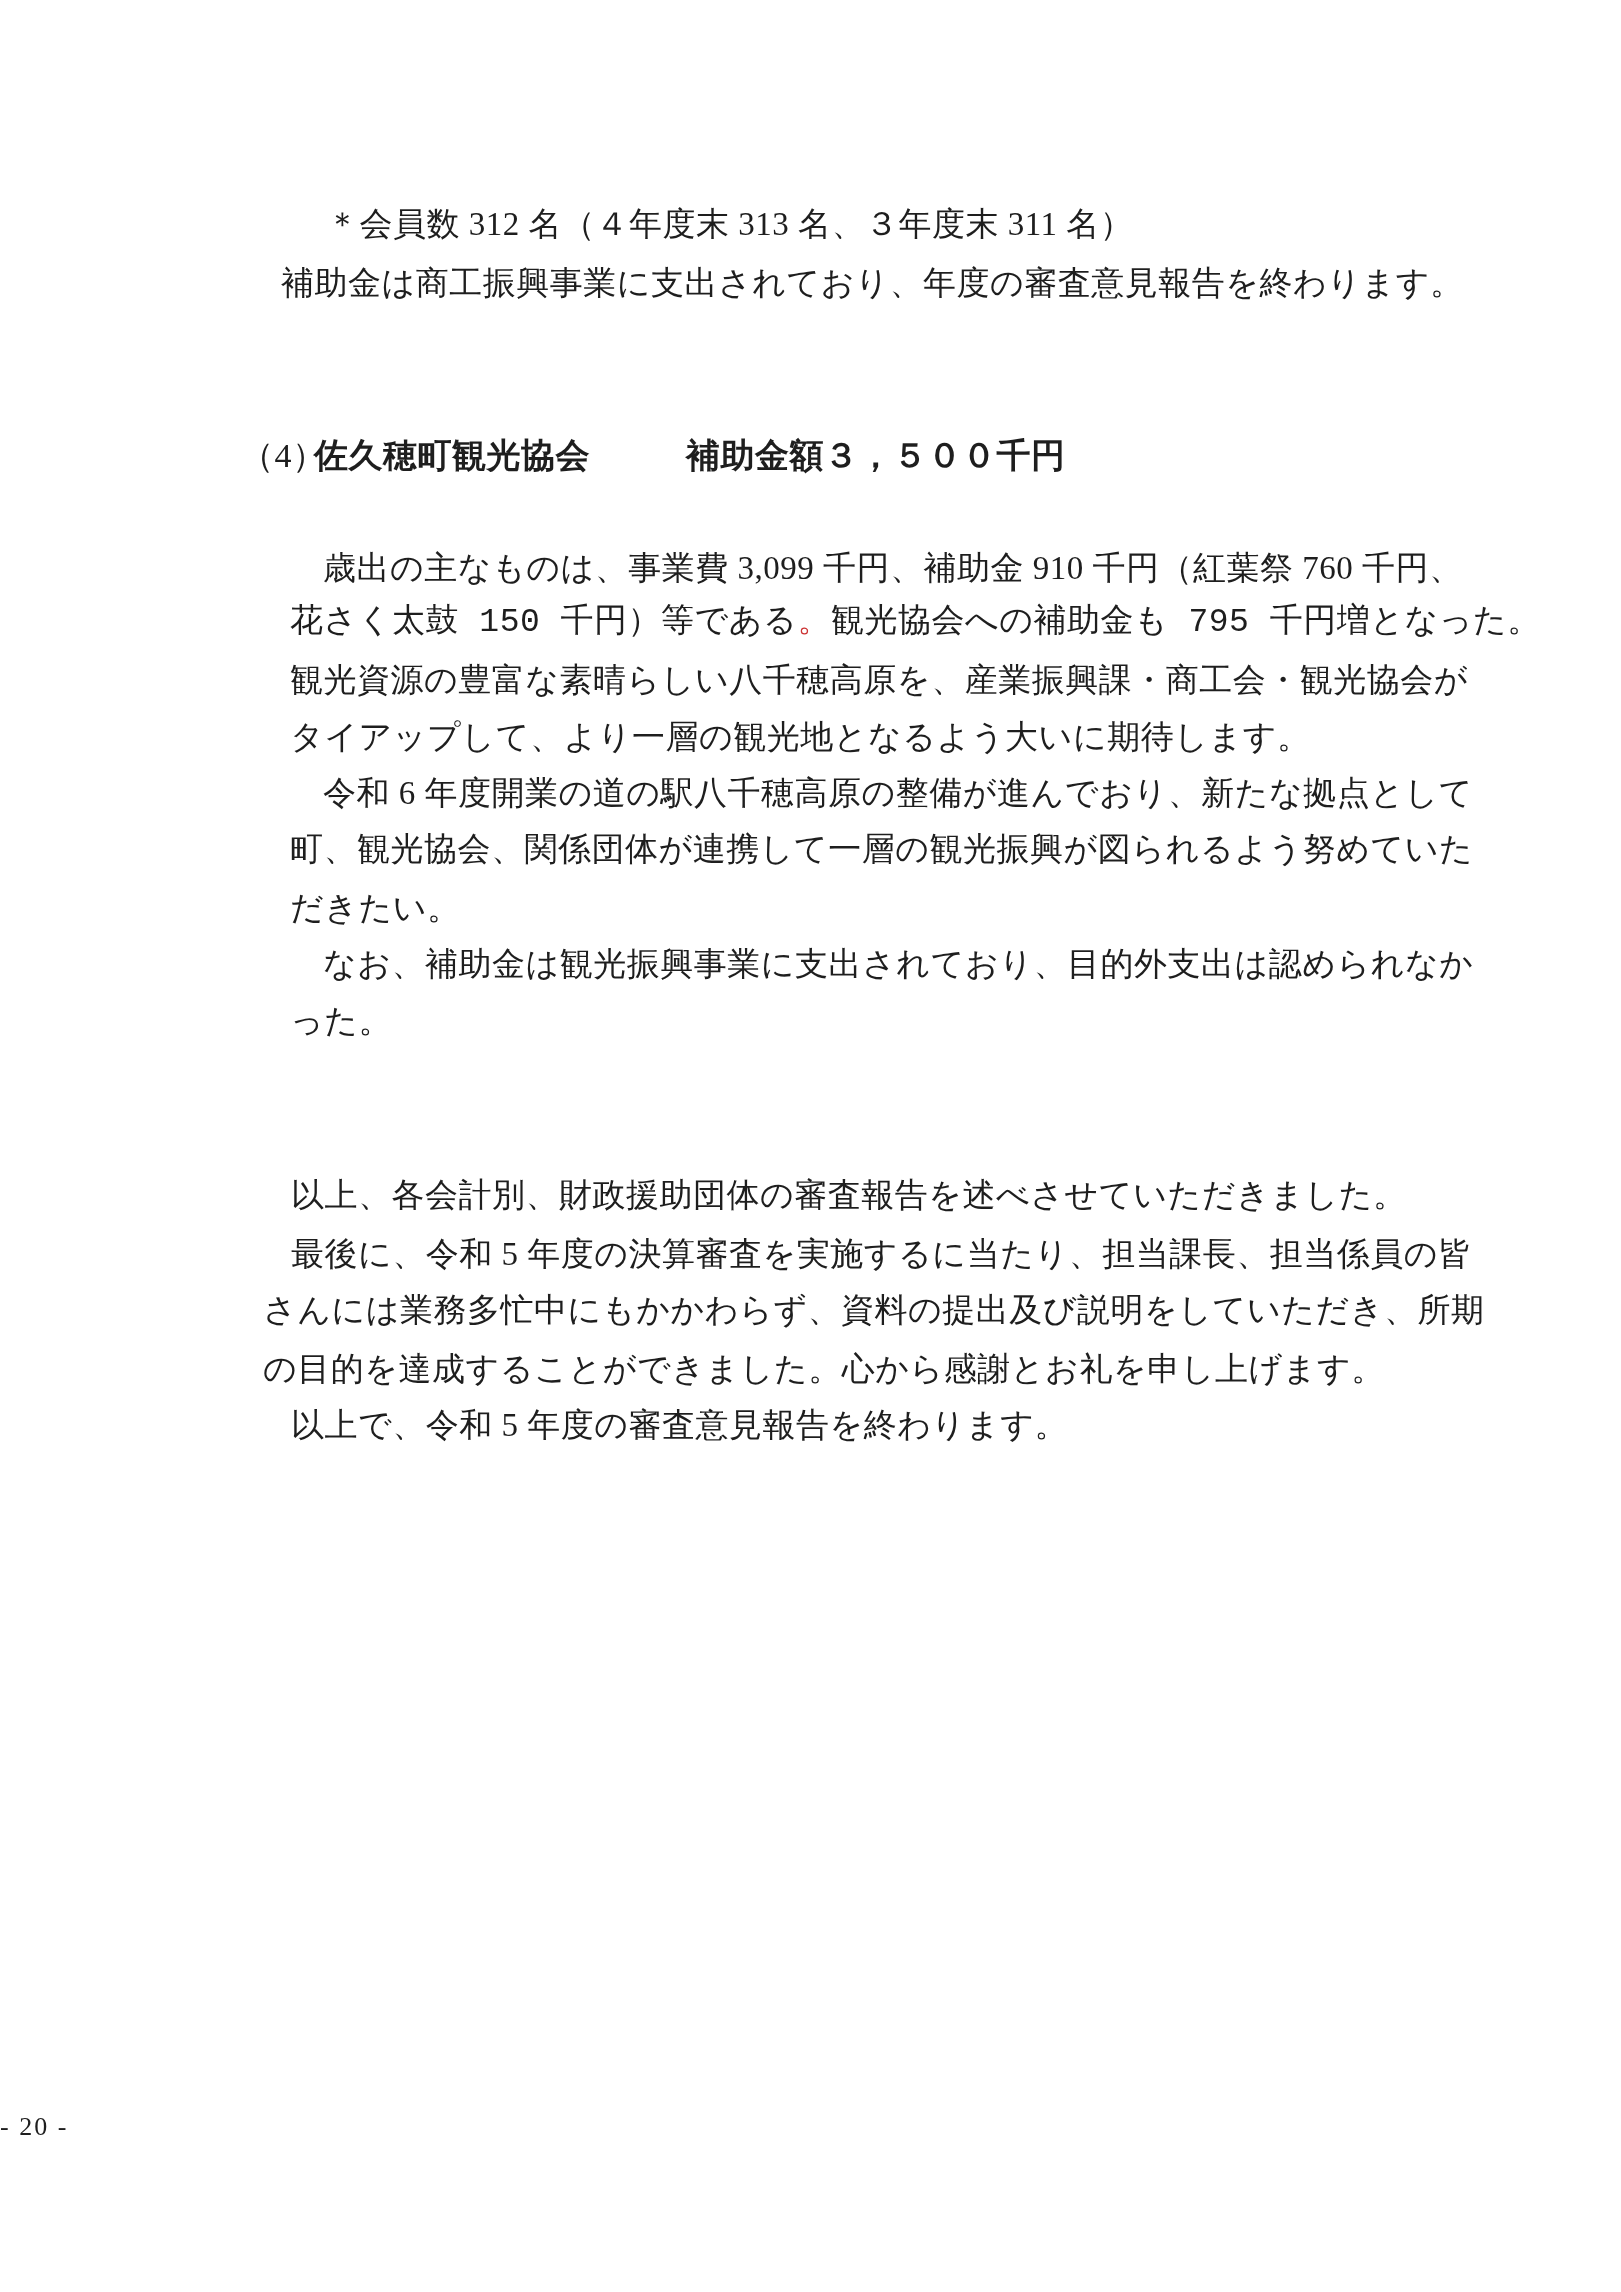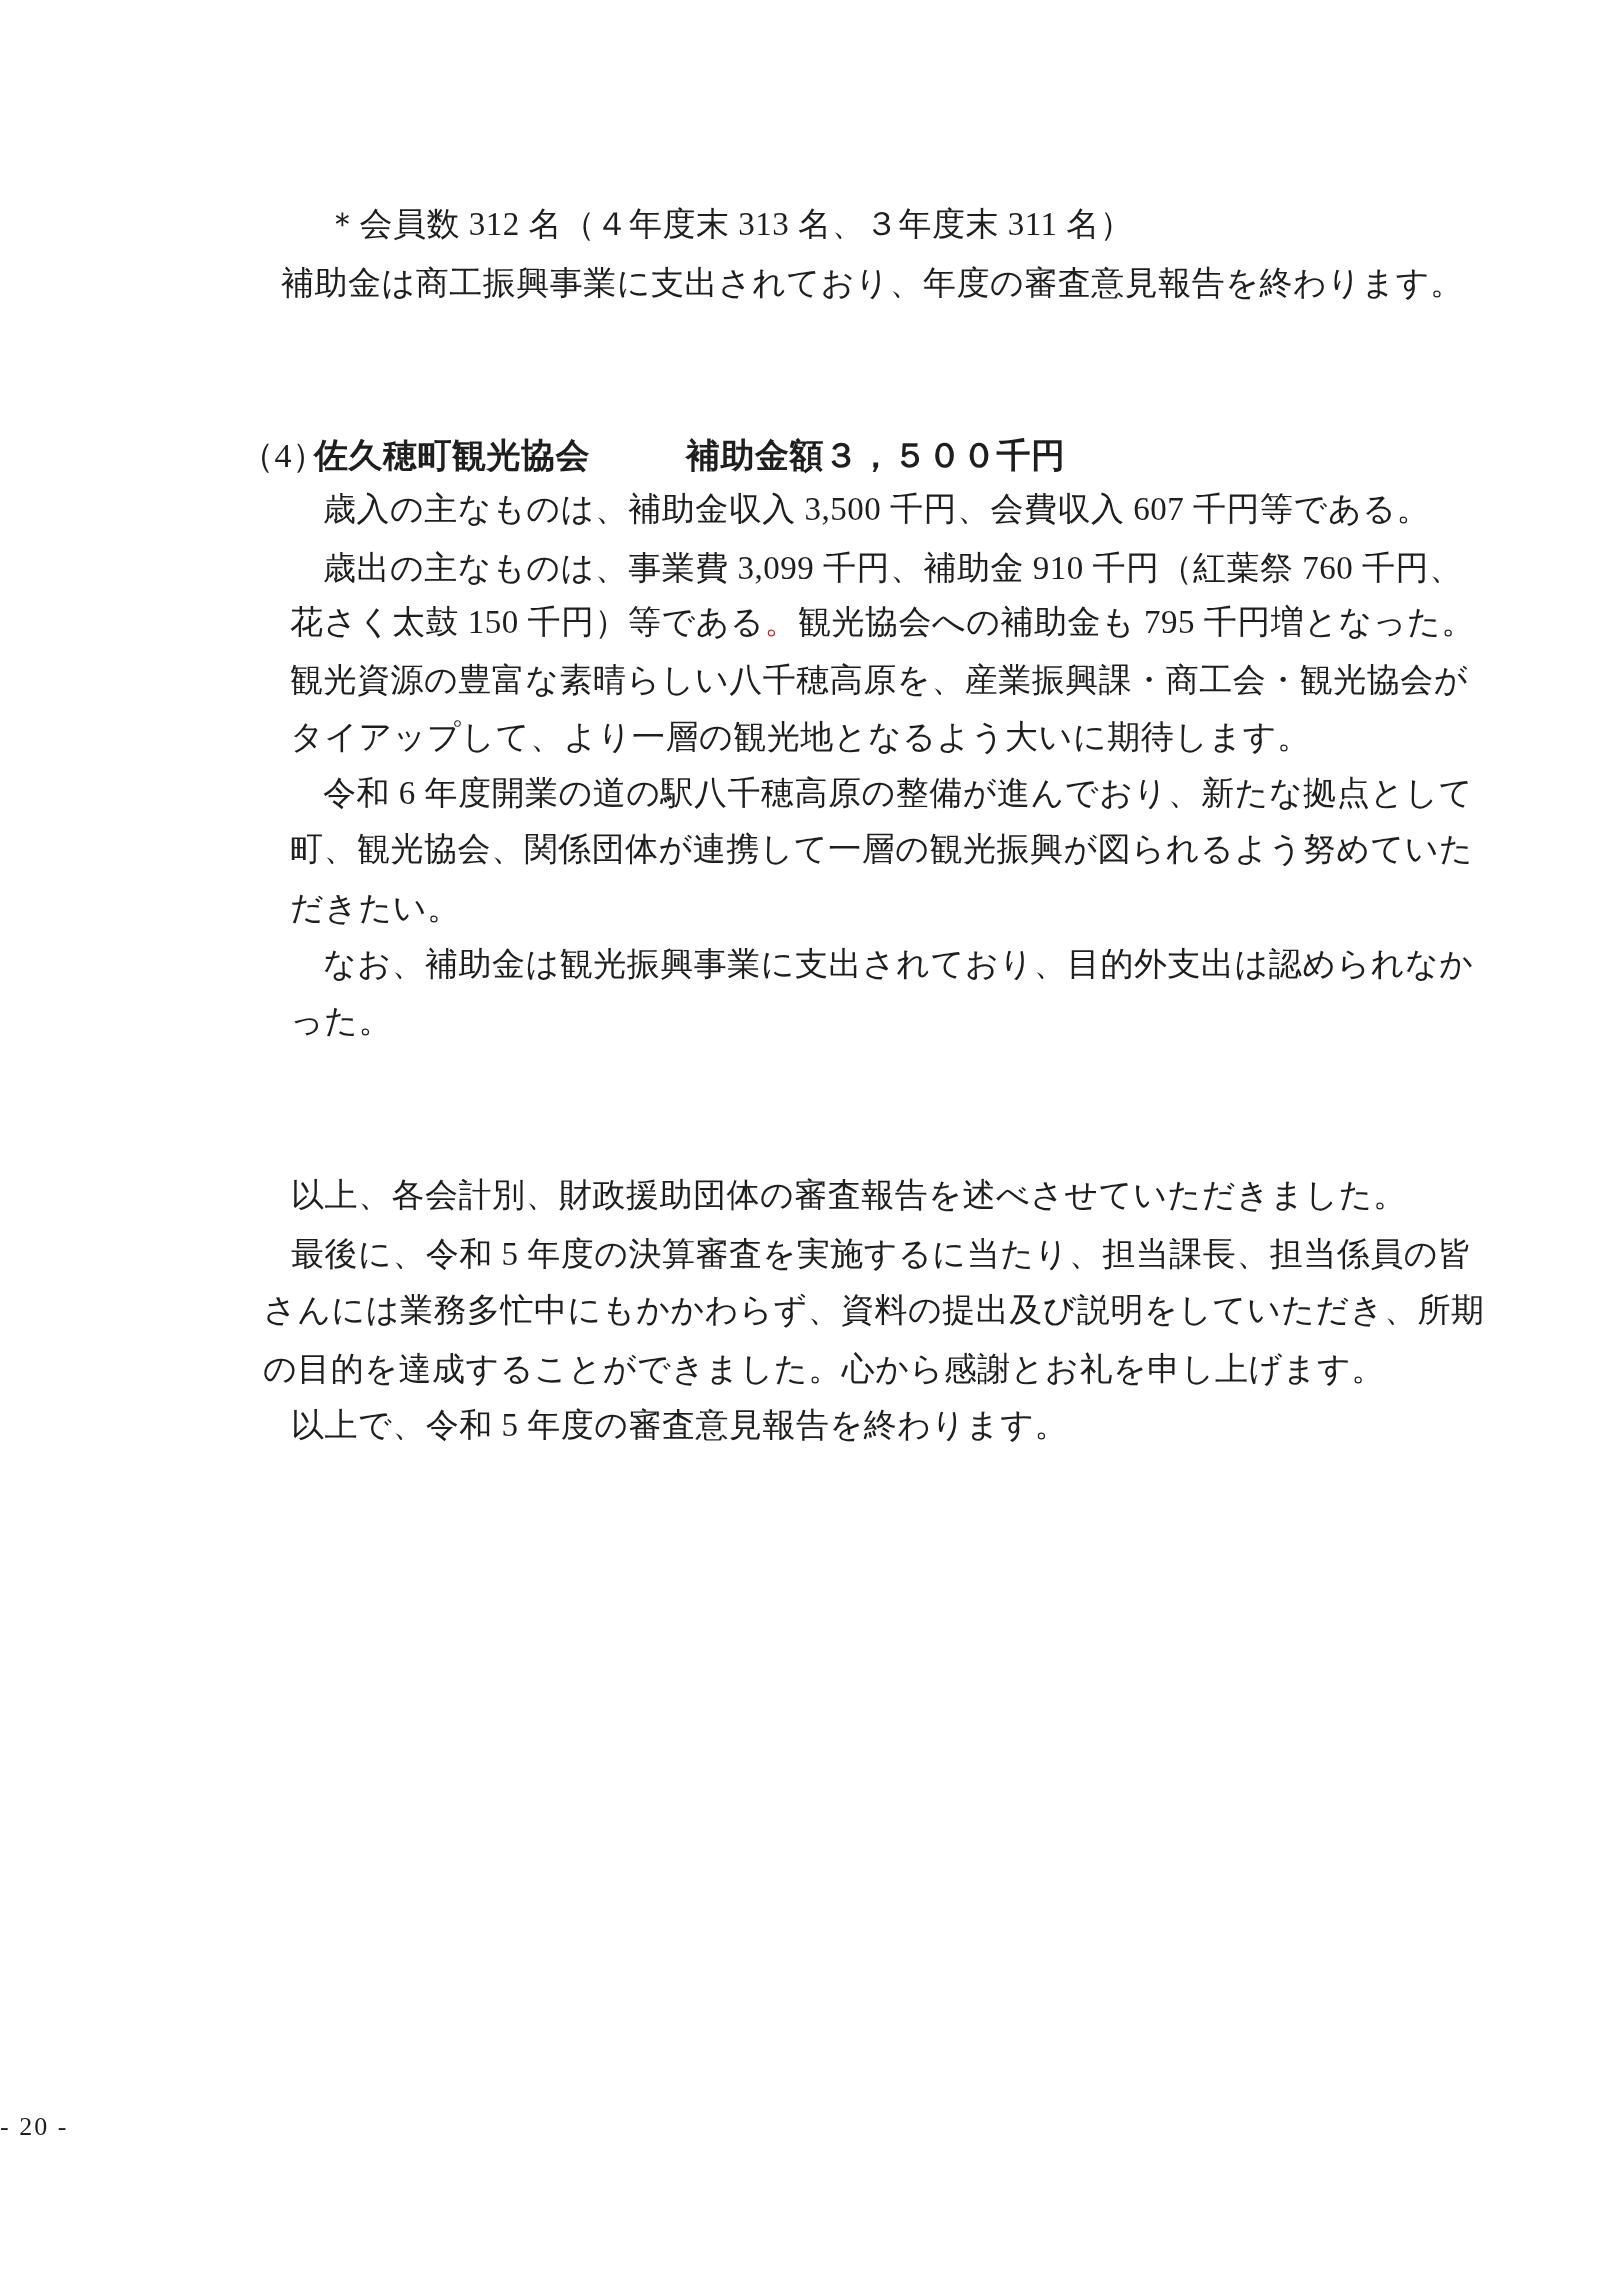--- a/index.html
+++ b/index.html
@@ -60,25 +60,24 @@
 
   <div class="line" style="left:326px; top:196px;">＊会員数 312 名（４年度末 313 名、３年度末 311 名）</div>
   <div class="line" style="left:281px; top:255px;">補助金は商工振興事業に支出されており、年度の審査意見報告を終わります。</div>
 
   <div class="line heading-line" style="left:240px; top:427px;">
     <span>（4）</span>
     <span class="org bold">佐久穂町観光協会</span>
     <span class="amount bold">補助金額３，５００千円</span>
   </div>
 
-  <div class="line" style="left:323px; top:481px;">歳入の主なものは、補助金収入 3,500 千円、会費収入 607 千円等である。</div>
 
   <div class="line" style="left:323px; top:540px;">歳出の主なものは、事業費 3,099 千円、補助金 910 千円（紅葉祭 760 千円、</div>
 
-  <div class="line" style="left:290px; top:594px;">
+  <div class="line" style="left:290px; top:594px;font-family:Liberation Mono, monospace;">
     <span>花さく太鼓 150 千円）等である</span><span class="red">。</span><span>観光協会への補助金も 795 千円増となった。</span>
   </div>
 
   <div class="line" style="left:290px; top:652px;">観光資源の豊富な素晴らしい八千穂高原を、産業振興課・商工会・観光協会が</div>
 
   <div class="line" style="left:290px; top:709px;">タイアップして、より一層の観光地となるよう大いに期待します。</div>
 
   <div class="line" style="left:323px; top:765px;">令和 6 年度開業の道の駅八千穂高原の整備が進んでおり、新たな拠点として</div>
 
   <div class="line" style="left:290px; top:821px;">町、観光協会、関係団体が連携して一層の観光振興が図られるよう努めていた</div>

